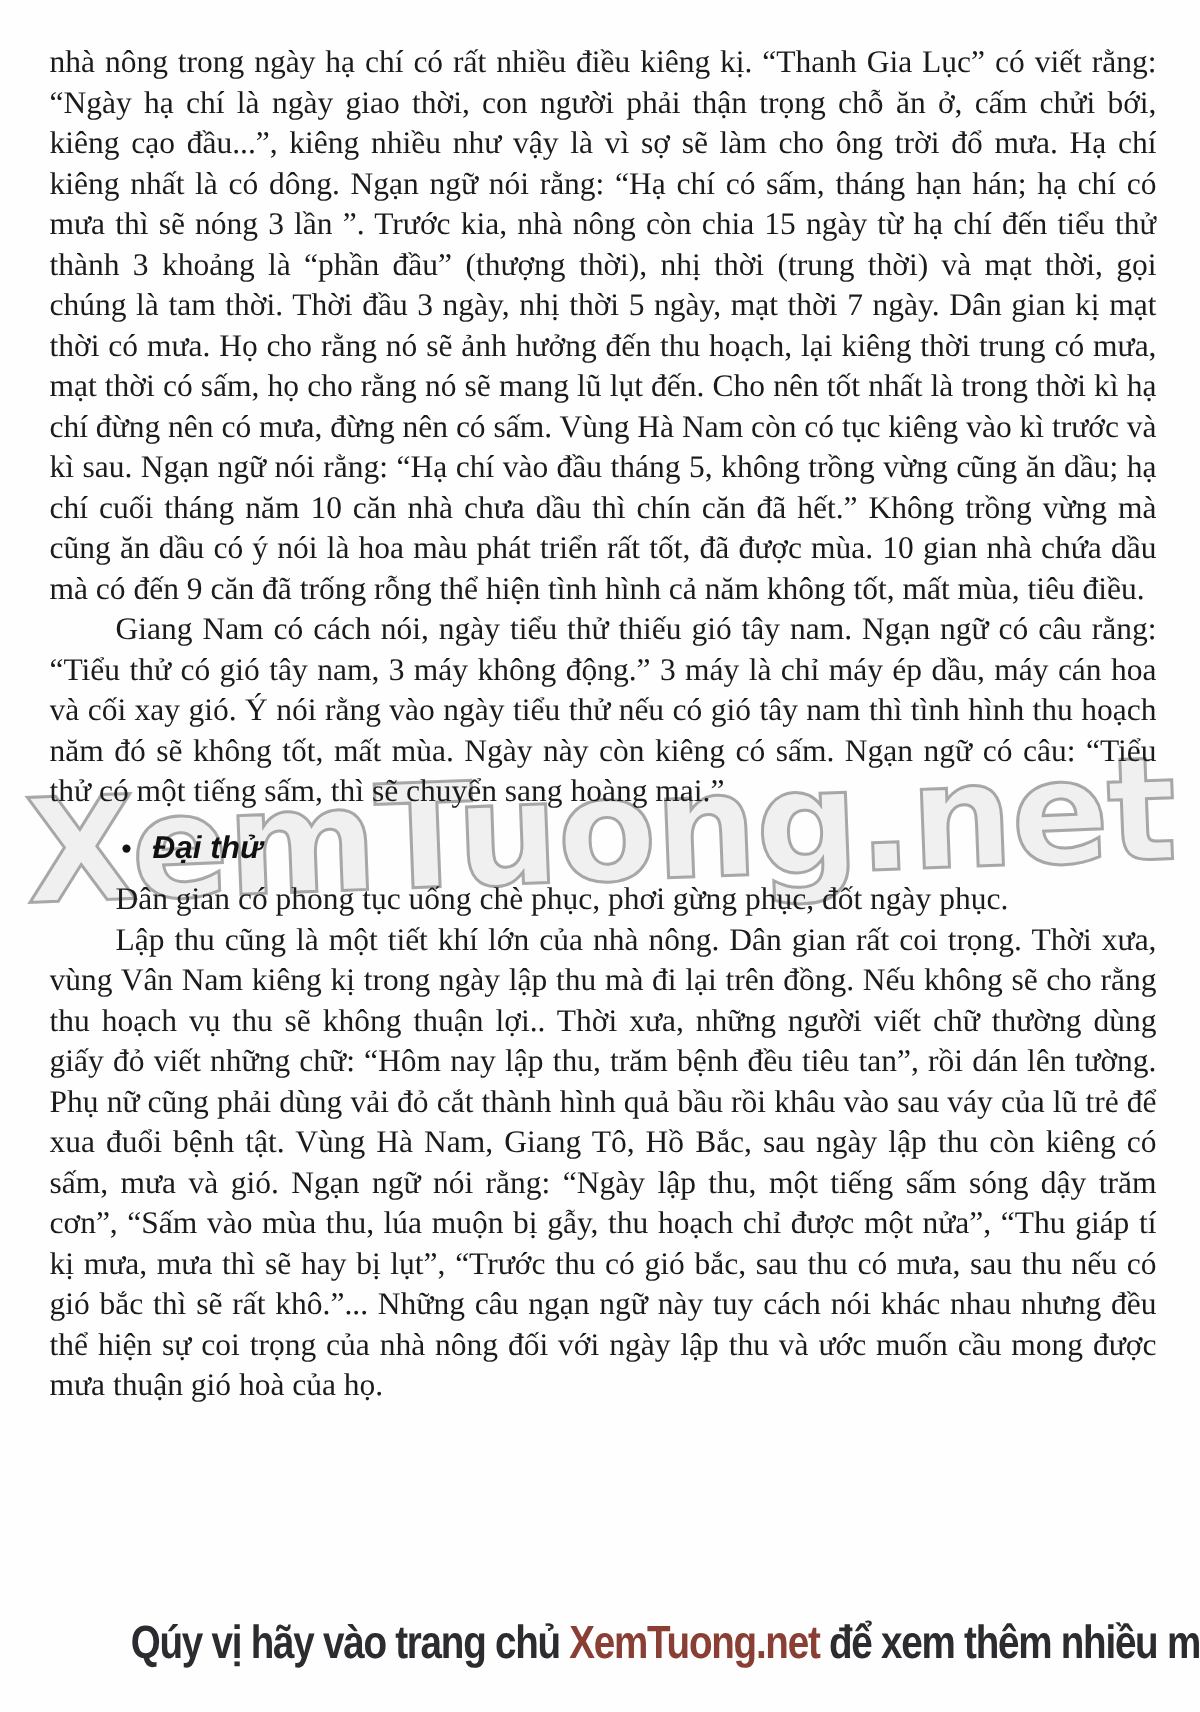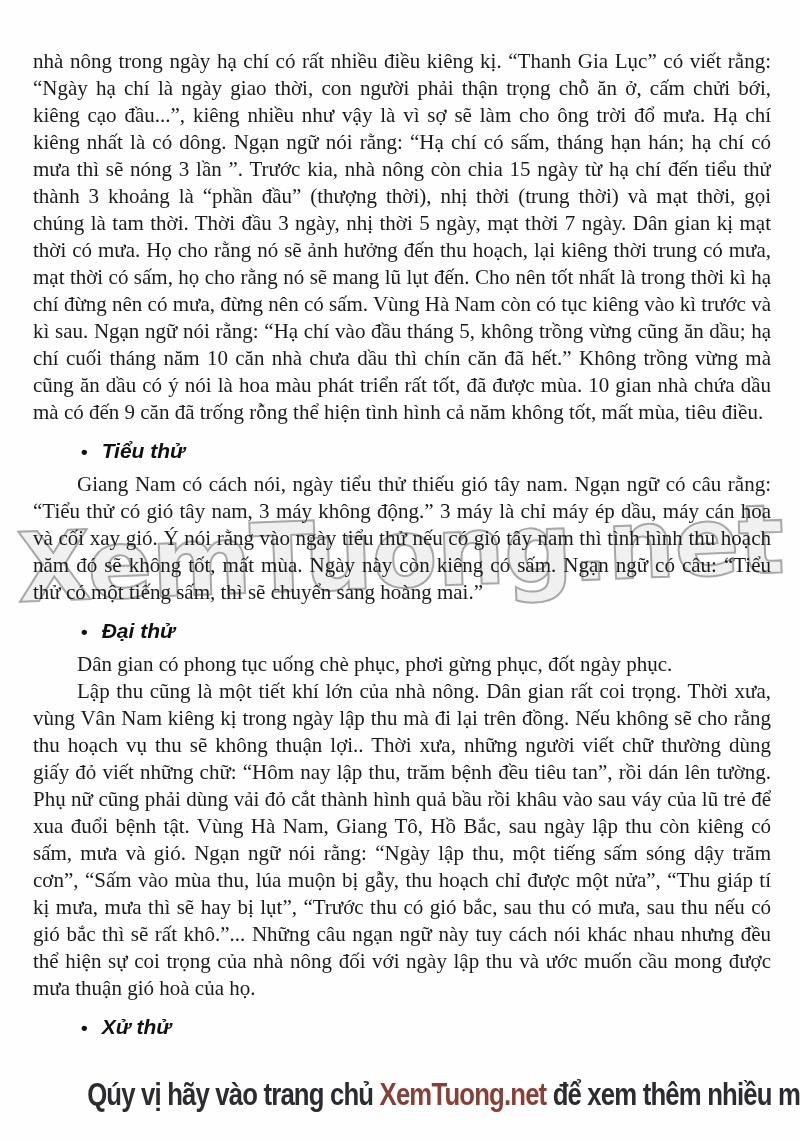--- a/index.html
+++ b/index.html
@@ -29,21 +29,21 @@
     letter-spacing: -1px;
     color: rgba(0, 0, 0, 0.055);
     -webkit-text-stroke: 2px rgba(140, 140, 140, 0.75);
     transform: rotate(-2.2deg);
     white-space: nowrap;
     z-index: 1;
     pointer-events: none;
   }
   .content {
     position: absolute;
-    top: 48px;
+    top: 28px;
     left: 33px;
     width: 738px;
     height: 1034px;
     overflow: hidden;
     z-index: 2;
     font-family: "Liberation Serif", "DejaVu Serif", serif;
     font-size: 21px;
     line-height: 27px;
     color: #1b1b1d;
     text-align: justify;
@@ -99,38 +99,32 @@
 <body>
 
 <div class="page">
 
   <div class="watermark">XemTuong.net</div>
 
   <div class="content">
 
     <p class="para first">nhà nông trong ngày hạ chí có rất nhiều điều kiêng kị. “Thanh Gia Lục” có viết rằng: “Ngày hạ chí là ngày giao thời, con người phải thận trọng chỗ ăn ở, cấm chửi bới, kiêng cạo đầu...”, kiêng nhiều như vậy là vì sợ sẽ làm cho ông trời đổ mưa. Hạ chí kiêng nhất là có dông. Ngạn ngữ nói rằng: “Hạ chí có sấm, tháng hạn hán; hạ chí có mưa thì sẽ nóng 3 lần ”. Trước kia, nhà nông còn chia 15 ngày từ hạ chí đến tiểu thử thành 3 khoảng là “phần đầu” (thượng thời), nhị thời (trung thời) và mạt thời, gọi chúng là tam thời. Thời đầu 3 ngày, nhị thời 5 ngày, mạt thời 7 ngày. Dân gian kị mạt thời có mưa. Họ cho rằng nó sẽ ảnh hưởng đến thu hoạch, lại kiêng thời trung có mưa, mạt thời có sấm, họ cho rằng nó sẽ mang lũ lụt đến. Cho nên tốt nhất là trong thời kì hạ chí đừng nên có mưa, đừng nên có sấm. Vùng Hà Nam còn có tục kiêng vào kì trước và kì sau. Ngạn ngữ nói rằng: “Hạ chí vào đầu tháng 5, không trồng vừng cũng ăn dầu; hạ chí cuối tháng năm 10 căn nhà chưa dầu thì chín căn đã hết.” Không trồng vừng mà cũng ăn dầu có ý nói là hoa màu phát triển rất tốt, đã được mùa. 10 gian nhà chứa dầu mà có đến 9 căn đã trống rỗng thể hiện tình hình cả năm không tốt, mất mùa, tiêu điều.</p>
 
-    <div class="heading">
-      <span class="bullet">•</span><span class="heading-label">Tiểu thử</span>
-    </div>
 
     <p class="para">Giang Nam có cách nói, ngày tiểu thử thiếu gió tây nam. Ngạn ngữ có câu rằng: “Tiểu thử có gió tây nam, 3 máy không động.” 3 máy là chỉ máy ép dầu, máy cán hoa và cối xay gió. Ý nói rằng vào ngày tiểu thử nếu có gió tây nam thì tình hình thu hoạch năm đó sẽ không tốt, mất mùa. Ngày này còn kiêng có sấm. Ngạn ngữ có câu: “Tiểu thử có một tiếng sấm, thì sẽ chuyển sang hoàng mai.”</p>
 
     <div class="heading">
       <span class="bullet">•</span><span class="heading-label">Đại thử</span>
     </div>
 
     <p class="para">Dân gian có phong tục uống chè phục, phơi gừng phục, đốt ngày phục.</p>
 
 
     <p class="para">Lập thu cũng là một tiết khí lớn của nhà nông. Dân gian rất coi trọng. Thời xưa, vùng Vân Nam kiêng kị trong ngày lập thu mà đi lại trên đồng. Nếu không sẽ cho rằng thu hoạch vụ thu sẽ không thuận lợi.. Thời xưa, những người viết chữ thường dùng giấy đỏ viết những chữ: “Hôm nay lập thu, trăm bệnh đều tiêu tan”, rồi dán lên tường. Phụ nữ cũng phải dùng vải đỏ cắt thành hình quả bầu rồi khâu vào sau váy của lũ trẻ để xua đuổi bệnh tật. Vùng Hà Nam, Giang Tô, Hồ Bắc, sau ngày lập thu còn kiêng có sấm, mưa và gió. Ngạn ngữ nói rằng: “Ngày lập thu, một tiếng sấm sóng dậy trăm cơn”, “Sấm vào mùa thu, lúa muộn bị gẫy, thu hoạch chỉ được một nửa”, “Thu giáp tí kị mưa, mưa thì sẽ hay bị lụt”, “Trước thu có gió bắc, sau thu có mưa, sau thu nếu có gió bắc thì sẽ rất khô.”... Những câu ngạn ngữ này tuy cách nói khác nhau nhưng đều thể hiện sự coi trọng của nhà nông đối với ngày lập thu và ước muốn cầu mong được mưa thuận gió hoà của họ.</p>
 
-    <div class="heading">
-      <span class="bullet">•</span><span class="heading-label">Xử thử</span>
-    </div>
 
   </div>
 
   <div class="footer">
     <span class="footer-inner">
       <span>Qúy vị hãy vào trang chủ </span><span class="brand">XemTuong.net</span><span> để xem thêm nhiều mục hay khác</span>
     </span>
   </div>
 
 </div>

